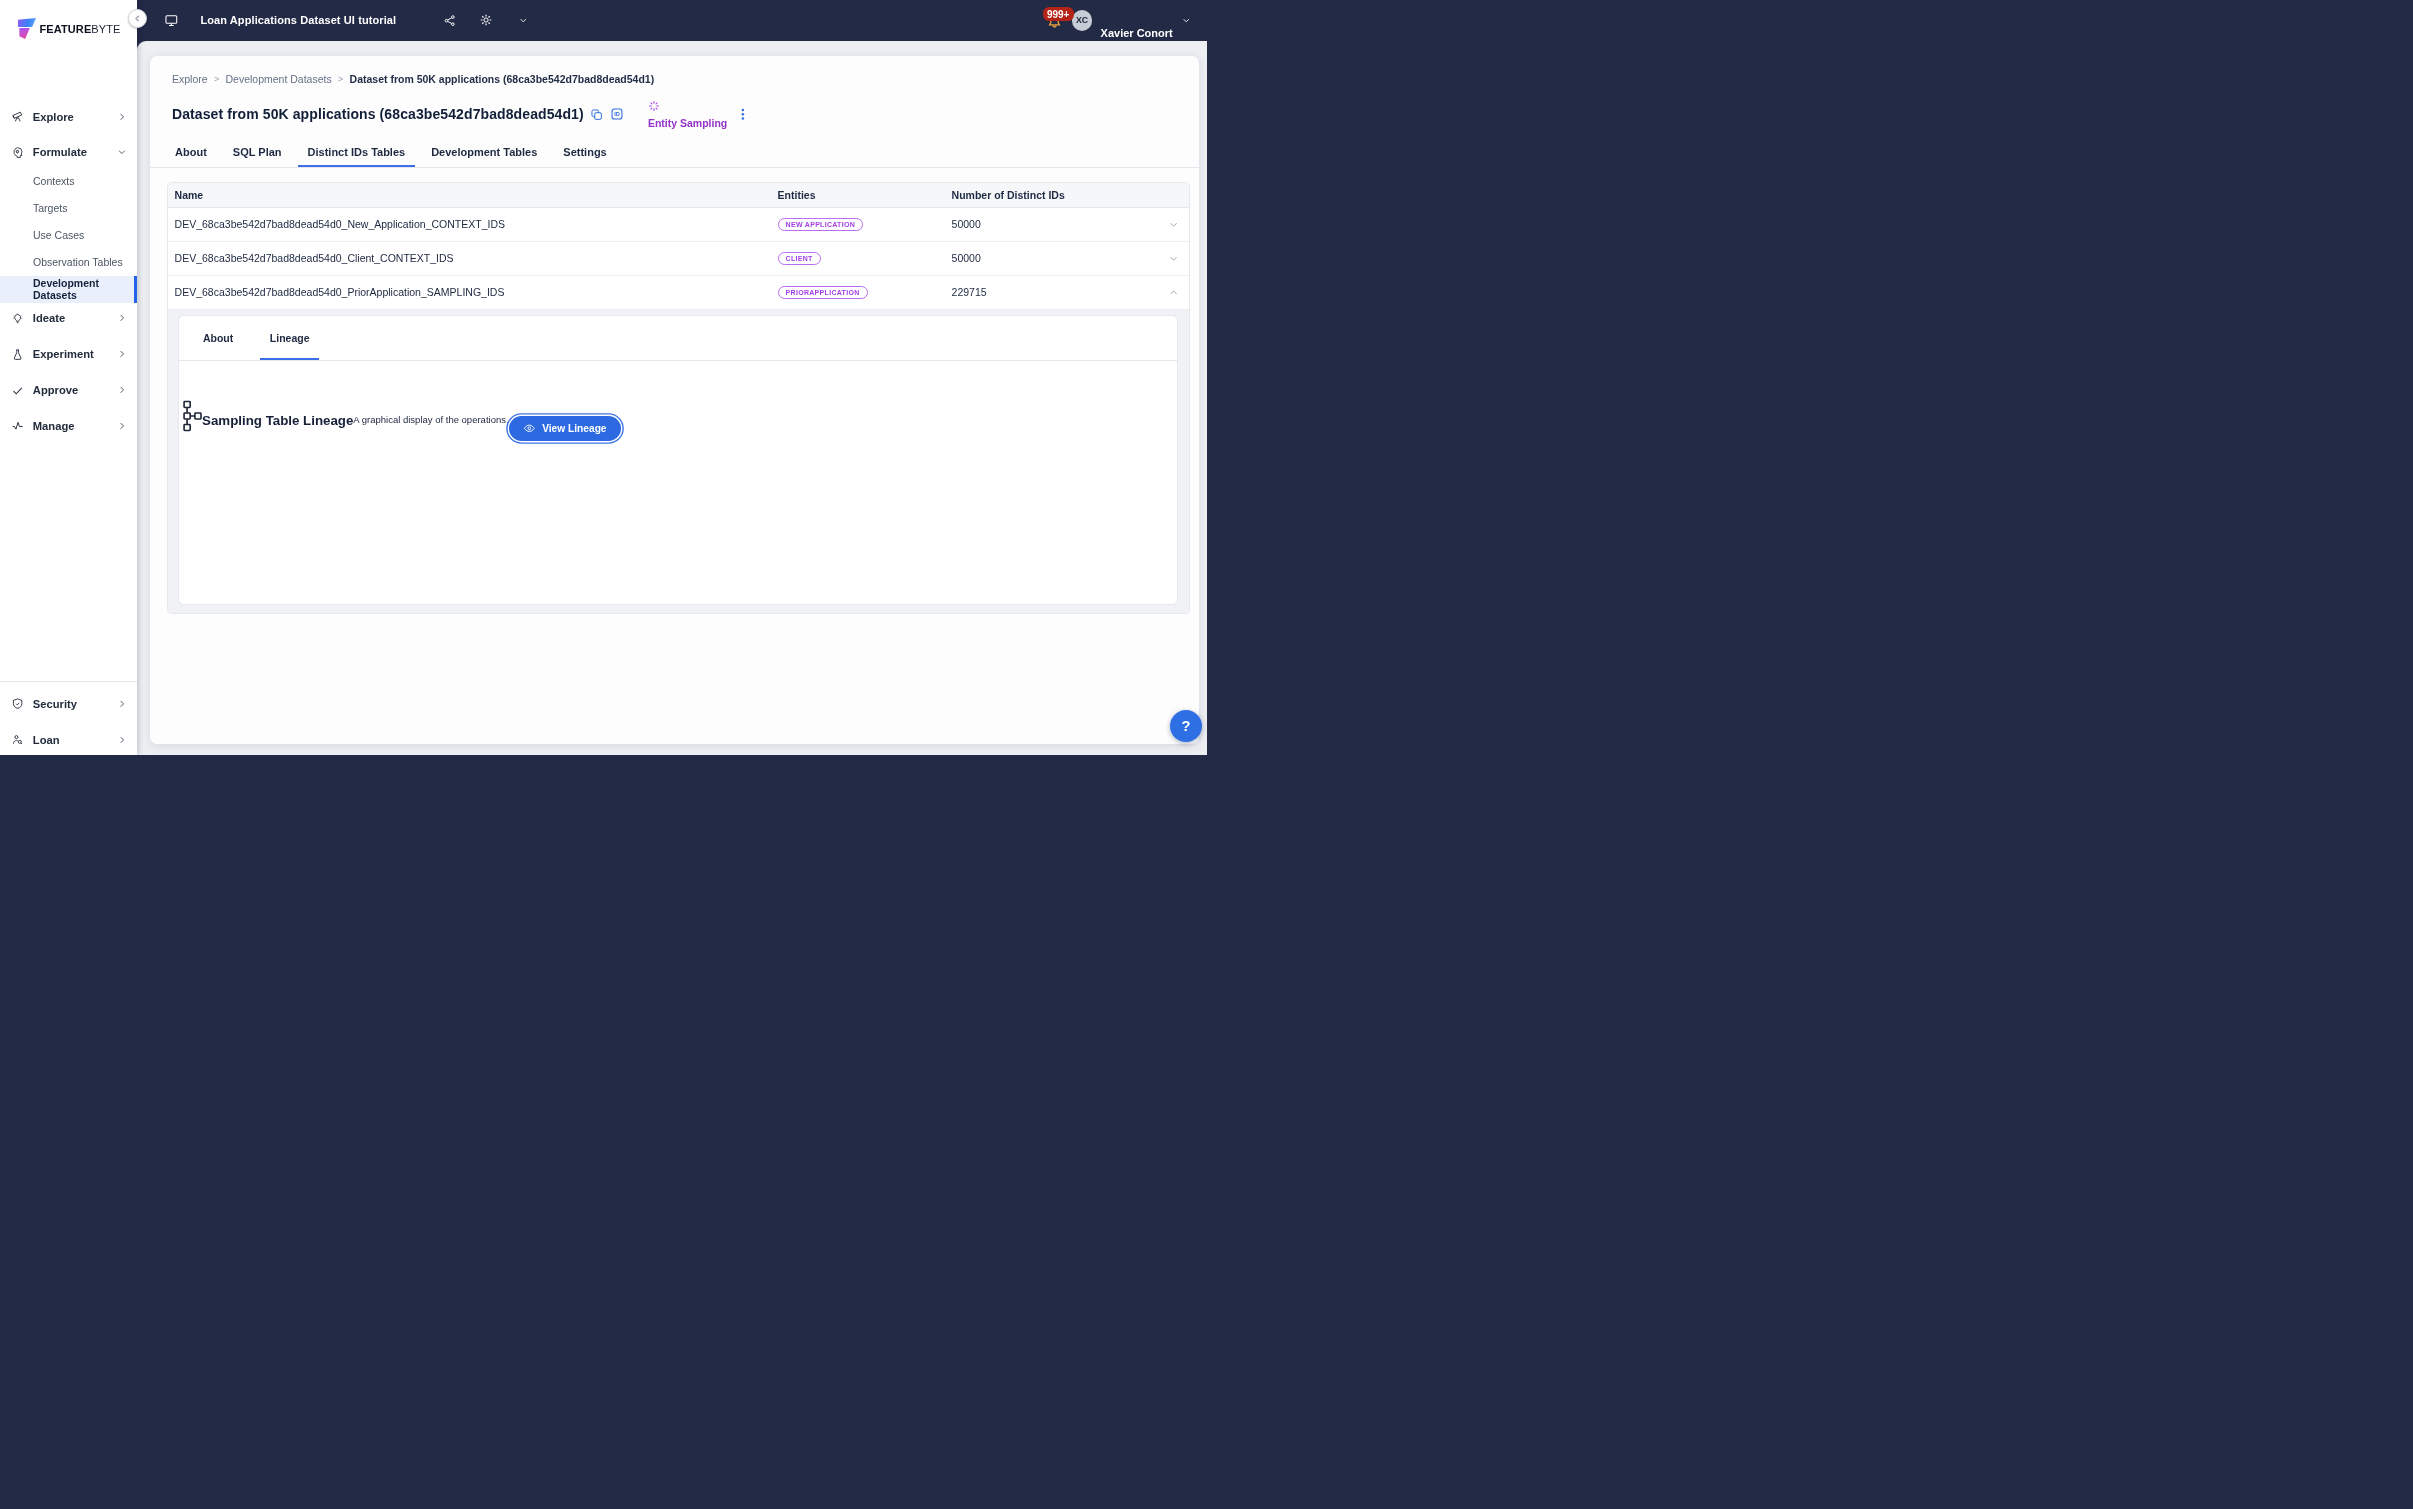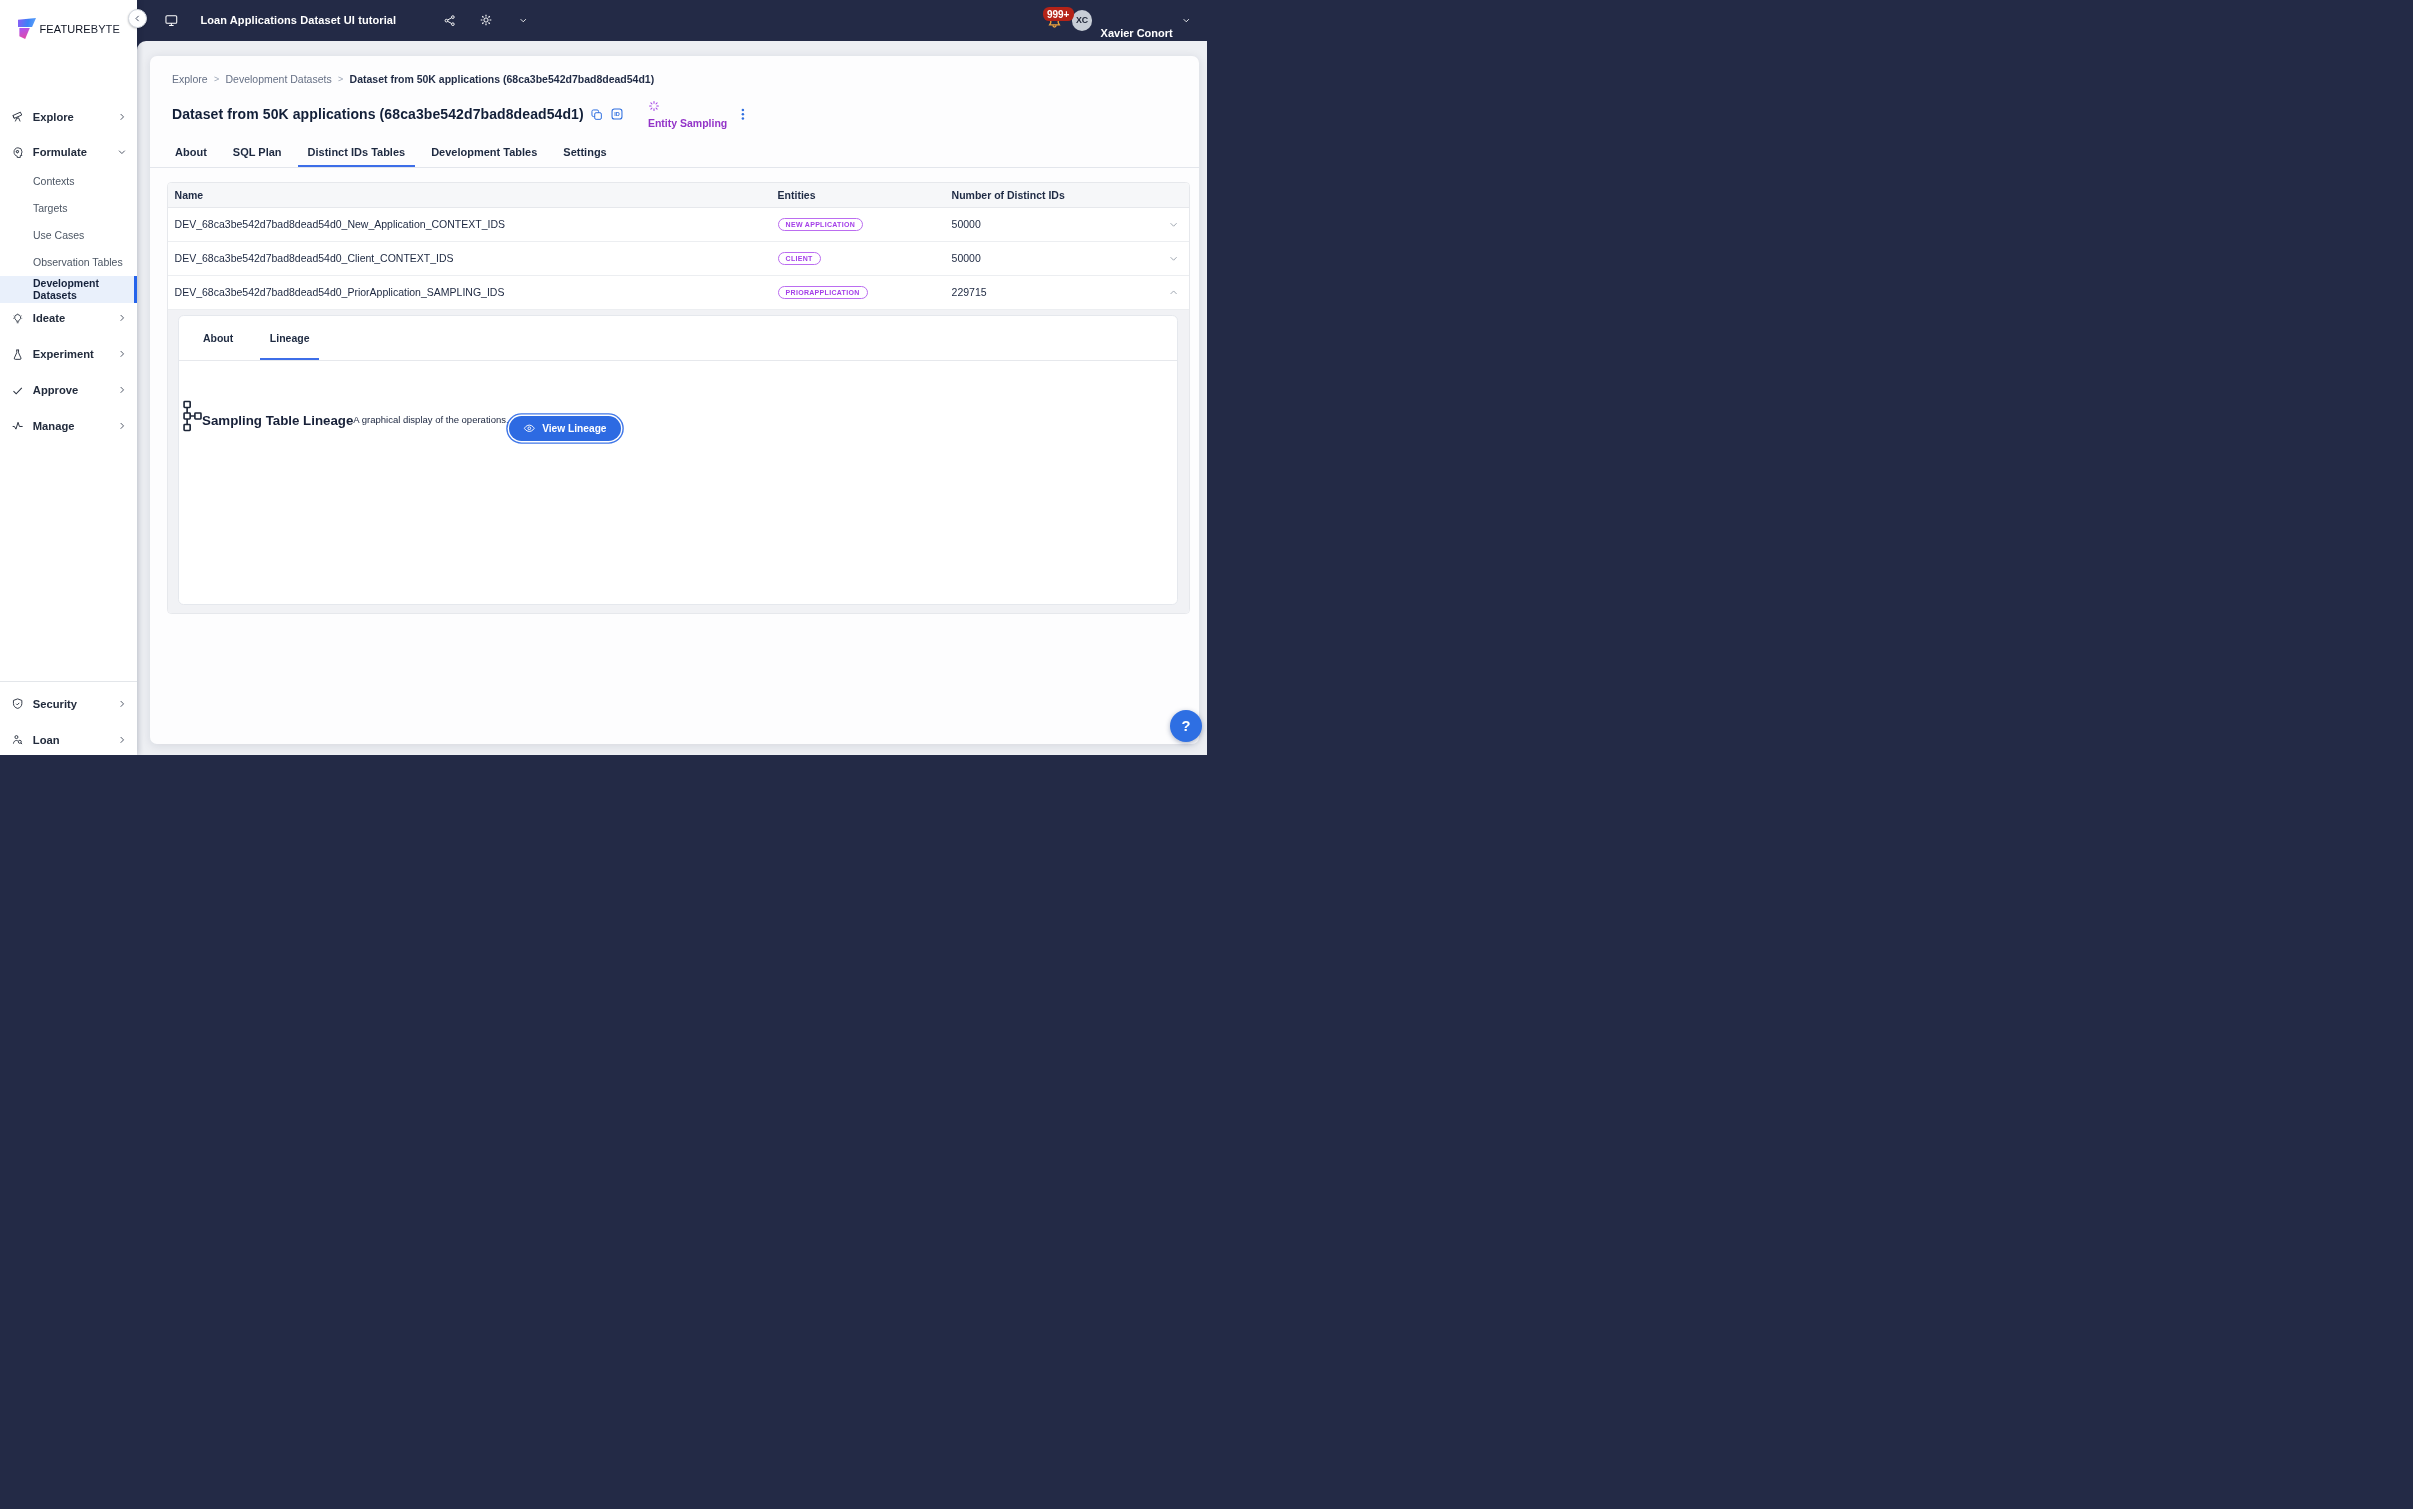--- a/index.html
+++ b/index.html
@@ -38,21 +38,21 @@
   }
   .logo { position:absolute; top:18px; left:18px; display:flex; align-items:center; gap:3.5px; }
   .logo-mark { width:18px; height:21px; position:relative; }
   .logo-mark .p1 { position:absolute; left:0; top:0; width:18px; height:9px;
     background:linear-gradient(100deg,#8b5cf6,#3b82f6 55%,#60a5fa);
     clip-path:polygon(0 20%,100% 0,78% 100%,0 100%); }
   .logo-mark .p2 { position:absolute; left:1.4px; top:9.8px; width:10.5px; height:11.2px;
     background:linear-gradient(160deg,#a855f7,#ec4899);
     clip-path:polygon(0 0,100% 0,55% 100%,0 75%); }
   .logo-text { font-size:11px; letter-spacing:0.1px; color:#0d1220; }
-  .logo-text b { font-weight:400; }
+  .logo-text b { font-weight:700; }
   .logo-text span { font-weight:400; color:#1b2232; }
   .nav { margin-top:101px; display:flex; flex-direction:column; height:calc(100% - 101px); }
   .nav-item {
     height:31px; display:flex; align-items:center; padding:0 9.8px 0 10.5px; cursor:pointer;
     color:#222b3c; font-size:11.2px; font-weight:600;
   }
   .nav-item .ni-icon { width:13.3px; height:13.3px; margin-right:9px; flex:none; display:flex; }
   .nav-item .chev { margin-left:auto; display:flex; color:#2c3547; }
   .nav-sub {
     height:27px; display:flex; align-items:center; padding-left:33px; cursor:pointer;

